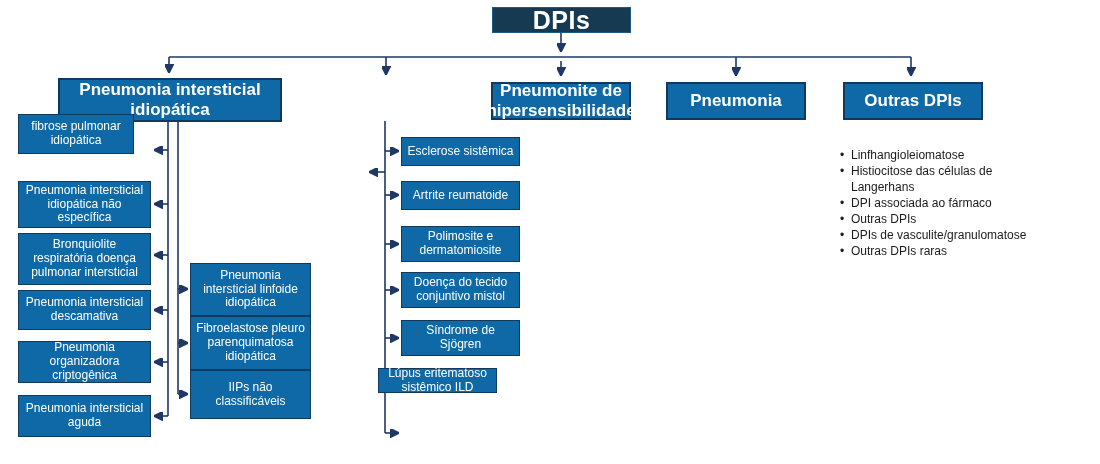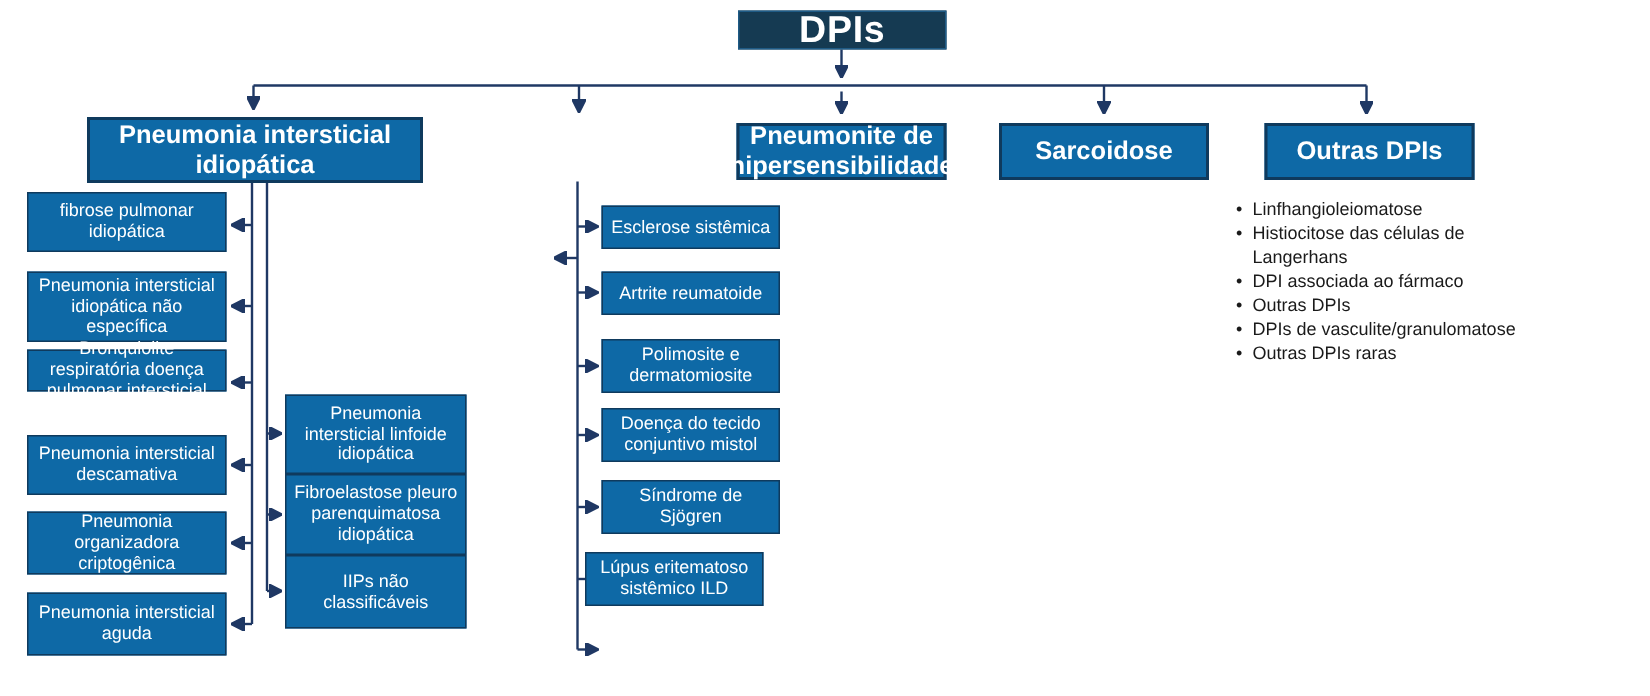--- a/index.html
+++ b/index.html
@@ -18,21 +18,21 @@
   .node.l2{font-weight:bold;font-size:17px;border-width:2px;padding:2px 6px;}
   .node.root{
     background:var(--root-fill,#153a52);
     border:1.5px solid var(--root-border,#1e5a85);
     font-weight:bold;font-size:25px;letter-spacing:.5px;
   }
   svg.wires{position:absolute;left:0;top:0;}
   svg.wires path{stroke:var(--line,#1f3864);stroke-width:1.6;fill:none;}
   svg.wires .arrowhead{fill:var(--line,#1f3864);}
   ul.bullets{
-    position:absolute;left:822px;top:131px;width:212px;margin:0;padding:0;
+    position:absolute;left:822px;top:131px;width:212px;margin:16px;padding:0;
     list-style:none;font-size:12px;line-height:16px;color:var(--text-dark,#1a1a1a);
   }
   ul.bullets li{position:relative;padding-left:13px;}
   ul.bullets li::before{content:"\2022";position:absolute;left:2px;}
 </style>
 </head>
 <body>
 
 <div id="stage">
 
@@ -77,41 +77,41 @@
     <path d="M385,290 H398" marker-end="url(#arr)"></path>
     <path d="M385,338 H398" marker-end="url(#arr)"></path>
     <path d="M385,386 H398" marker-end="url(#arr)"></path>
     <path d="M385,433 H398" marker-end="url(#arr)"></path>
   </svg>
 
   <div class="node root" style="left:492px;top:7px;width:139px;height:26px">DPIs</div>
 
   <div class="node l2" style="left:58px;top:78px;width:224px;height:44px">Pneumonia intersticial idiopática</div>
   <div class="node l2" style="left:491px;top:82px;width:140px;height:38px">Pneumonite de hipersensibilidade</div>
-  <div class="node l2" style="left:666px;top:82px;width:140px;height:38px">Sarcoidose</div>
+  <div class="node l2" style="left:666px;top:82px;width:140px;height:38px">Pneumonia</div>
   <div class="node l2" style="left:843px;top:82px;width:140px;height:38px">Outras DPIs</div>
 
-  <div class="node" style="left:18px;top:128px;width:133px;height:40px">fibrose pulmonar idiopática</div>
+  <div class="node" style="left:18px;top:114px;width:116px;height:40px">fibrose pulmonar idiopática</div>
   <div class="node" style="left:18px;top:181px;width:133px;height:47px">Pneumonia intersticial idiopática não específica</div>
-  <div class="node" style="left:18px;top:233px;width:133px;height:28px">Bronquiolite respiratória doença pulmonar intersticial</div>
+  <div class="node" style="left:18px;top:233px;width:133px;height:52px">Bronquiolite respiratória doença pulmonar intersticial</div>
   <div class="node" style="left:18px;top:290px;width:133px;height:40px">Pneumonia intersticial descamativa</div>
   <div class="node" style="left:18px;top:341px;width:133px;height:42px">Pneumonia organizadora criptogênica</div>
   <div class="node" style="left:18px;top:395px;width:133px;height:42px">Pneumonia intersticial aguda</div>
 
   <div class="node" style="left:190px;top:263px;width:121px;height:53px">Pneumonia intersticial linfoide idiopática</div>
   <div class="node" style="left:190px;top:316px;width:121px;height:54px">Fibroelastose pleuro parenquimatosa idiopática</div>
   <div class="node" style="left:190px;top:370px;width:121px;height:49px">IIPs não classificáveis</div>
 
 
   <div class="node" style="left:401px;top:137px;width:119px;height:29px">Esclerose sistêmica</div>
   <div class="node" style="left:401px;top:181px;width:119px;height:29px">Artrite reumatoide</div>
   <div class="node" style="left:401px;top:226px;width:119px;height:36px">Polimosite e dermatomiosite</div>
   <div class="node" style="left:401px;top:272px;width:119px;height:36px">Doença do tecido conjuntivo mistol</div>
   <div class="node" style="left:401px;top:320px;width:119px;height:36px">Síndrome de Sjögren</div>
-  <div class="node" style="left:390px;top:368px;width:119px;height:36px">Lúpus eritematoso sistêmico ILD</div>
+  <div class="node" style="left:378px;top:368px;width:119px;height:25px">Lúpus eritematoso sistêmico ILD</div>
 
   <ul class="bullets">
     <li>Linfhangioleiomatose</li>
     <li>Histiocitose das células de Langerhans</li>
     <li>DPI associada ao fármaco</li>
     <li>Outras DPIs</li>
     <li>DPIs de vasculite/granulomatose</li>
     <li>Outras DPIs raras</li>
   </ul>
 

